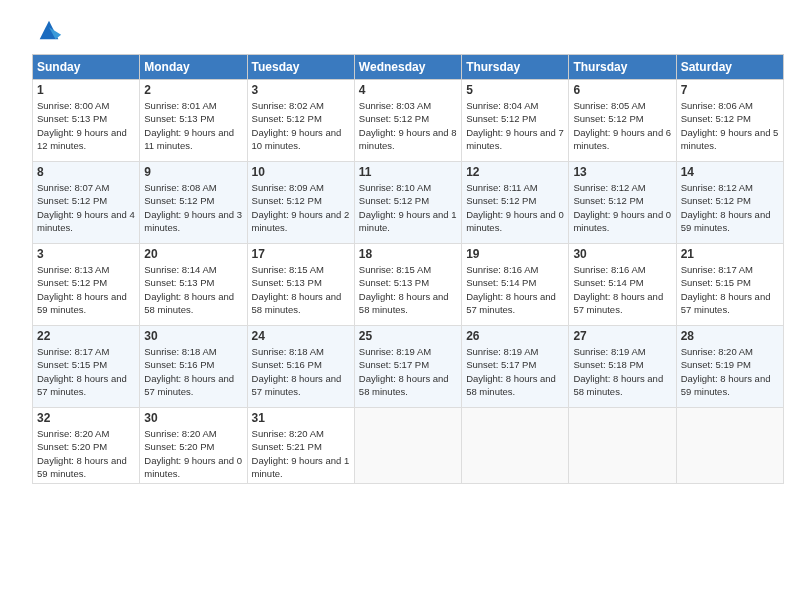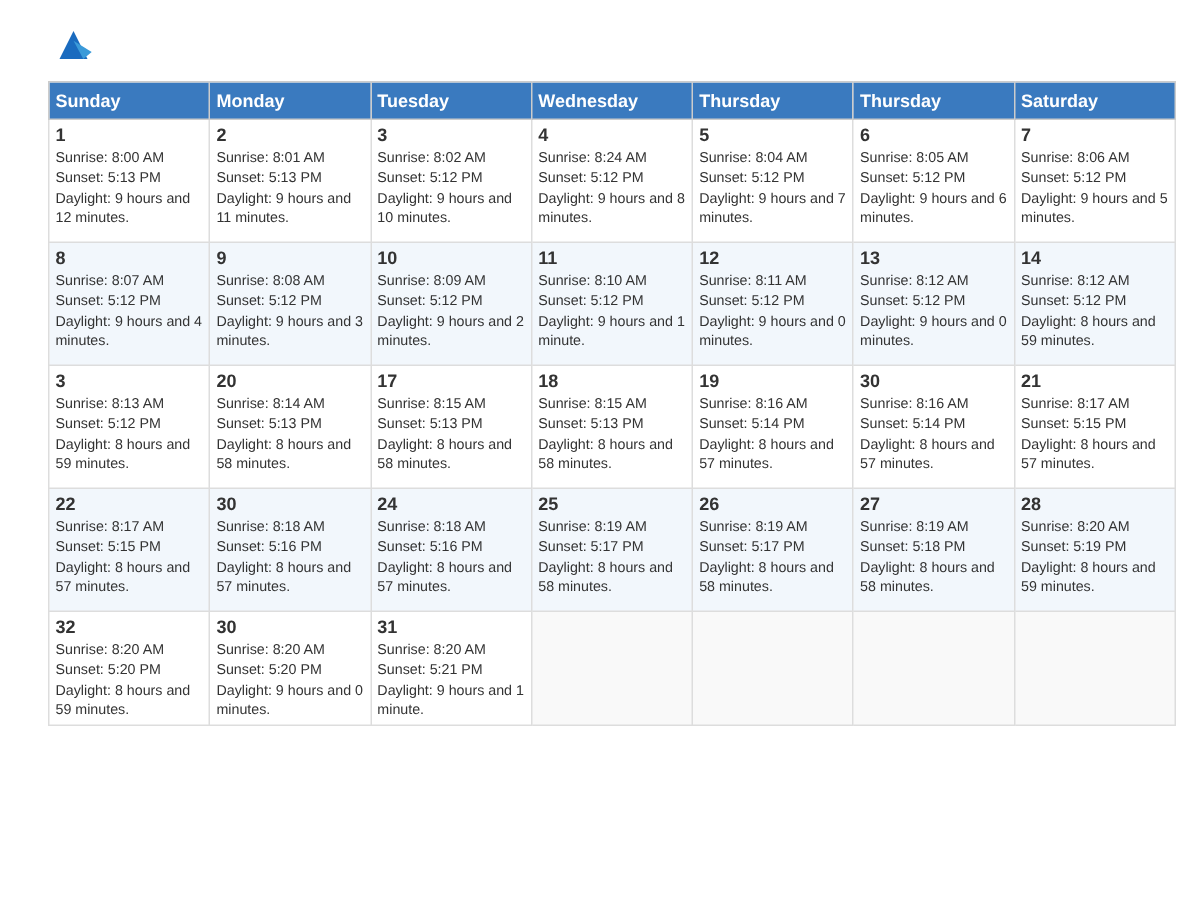--- a/index.html
+++ b/index.html
@@ -152,21 +152,21 @@
           <span class="day-num">3</span>
           <div class="day-info">
             <div>Sunrise: 8:02 AM</div>
             <div>Sunset: 5:12 PM</div>
             <div>Daylight: 9 hours and 10 minutes.</div>
           </div>
         </td>
           <td>
           <span class="day-num">4</span>
           <div class="day-info">
-            <div>Sunrise: 8:24 AM</div>
+            <div>Sunrise: 8:03 AM</div>
             <div>Sunset: 5:12 PM</div>
             <div>Daylight: 9 hours and 8 minutes.</div>
           </div>
         </td>
           <td>
           <span class="day-num">5</span>
           <div class="day-info">
             <div>Sunrise: 8:04 AM</div>
             <div>Sunset: 5:12 PM</div>
             <div>Daylight: 9 hours and 7 minutes.</div>

